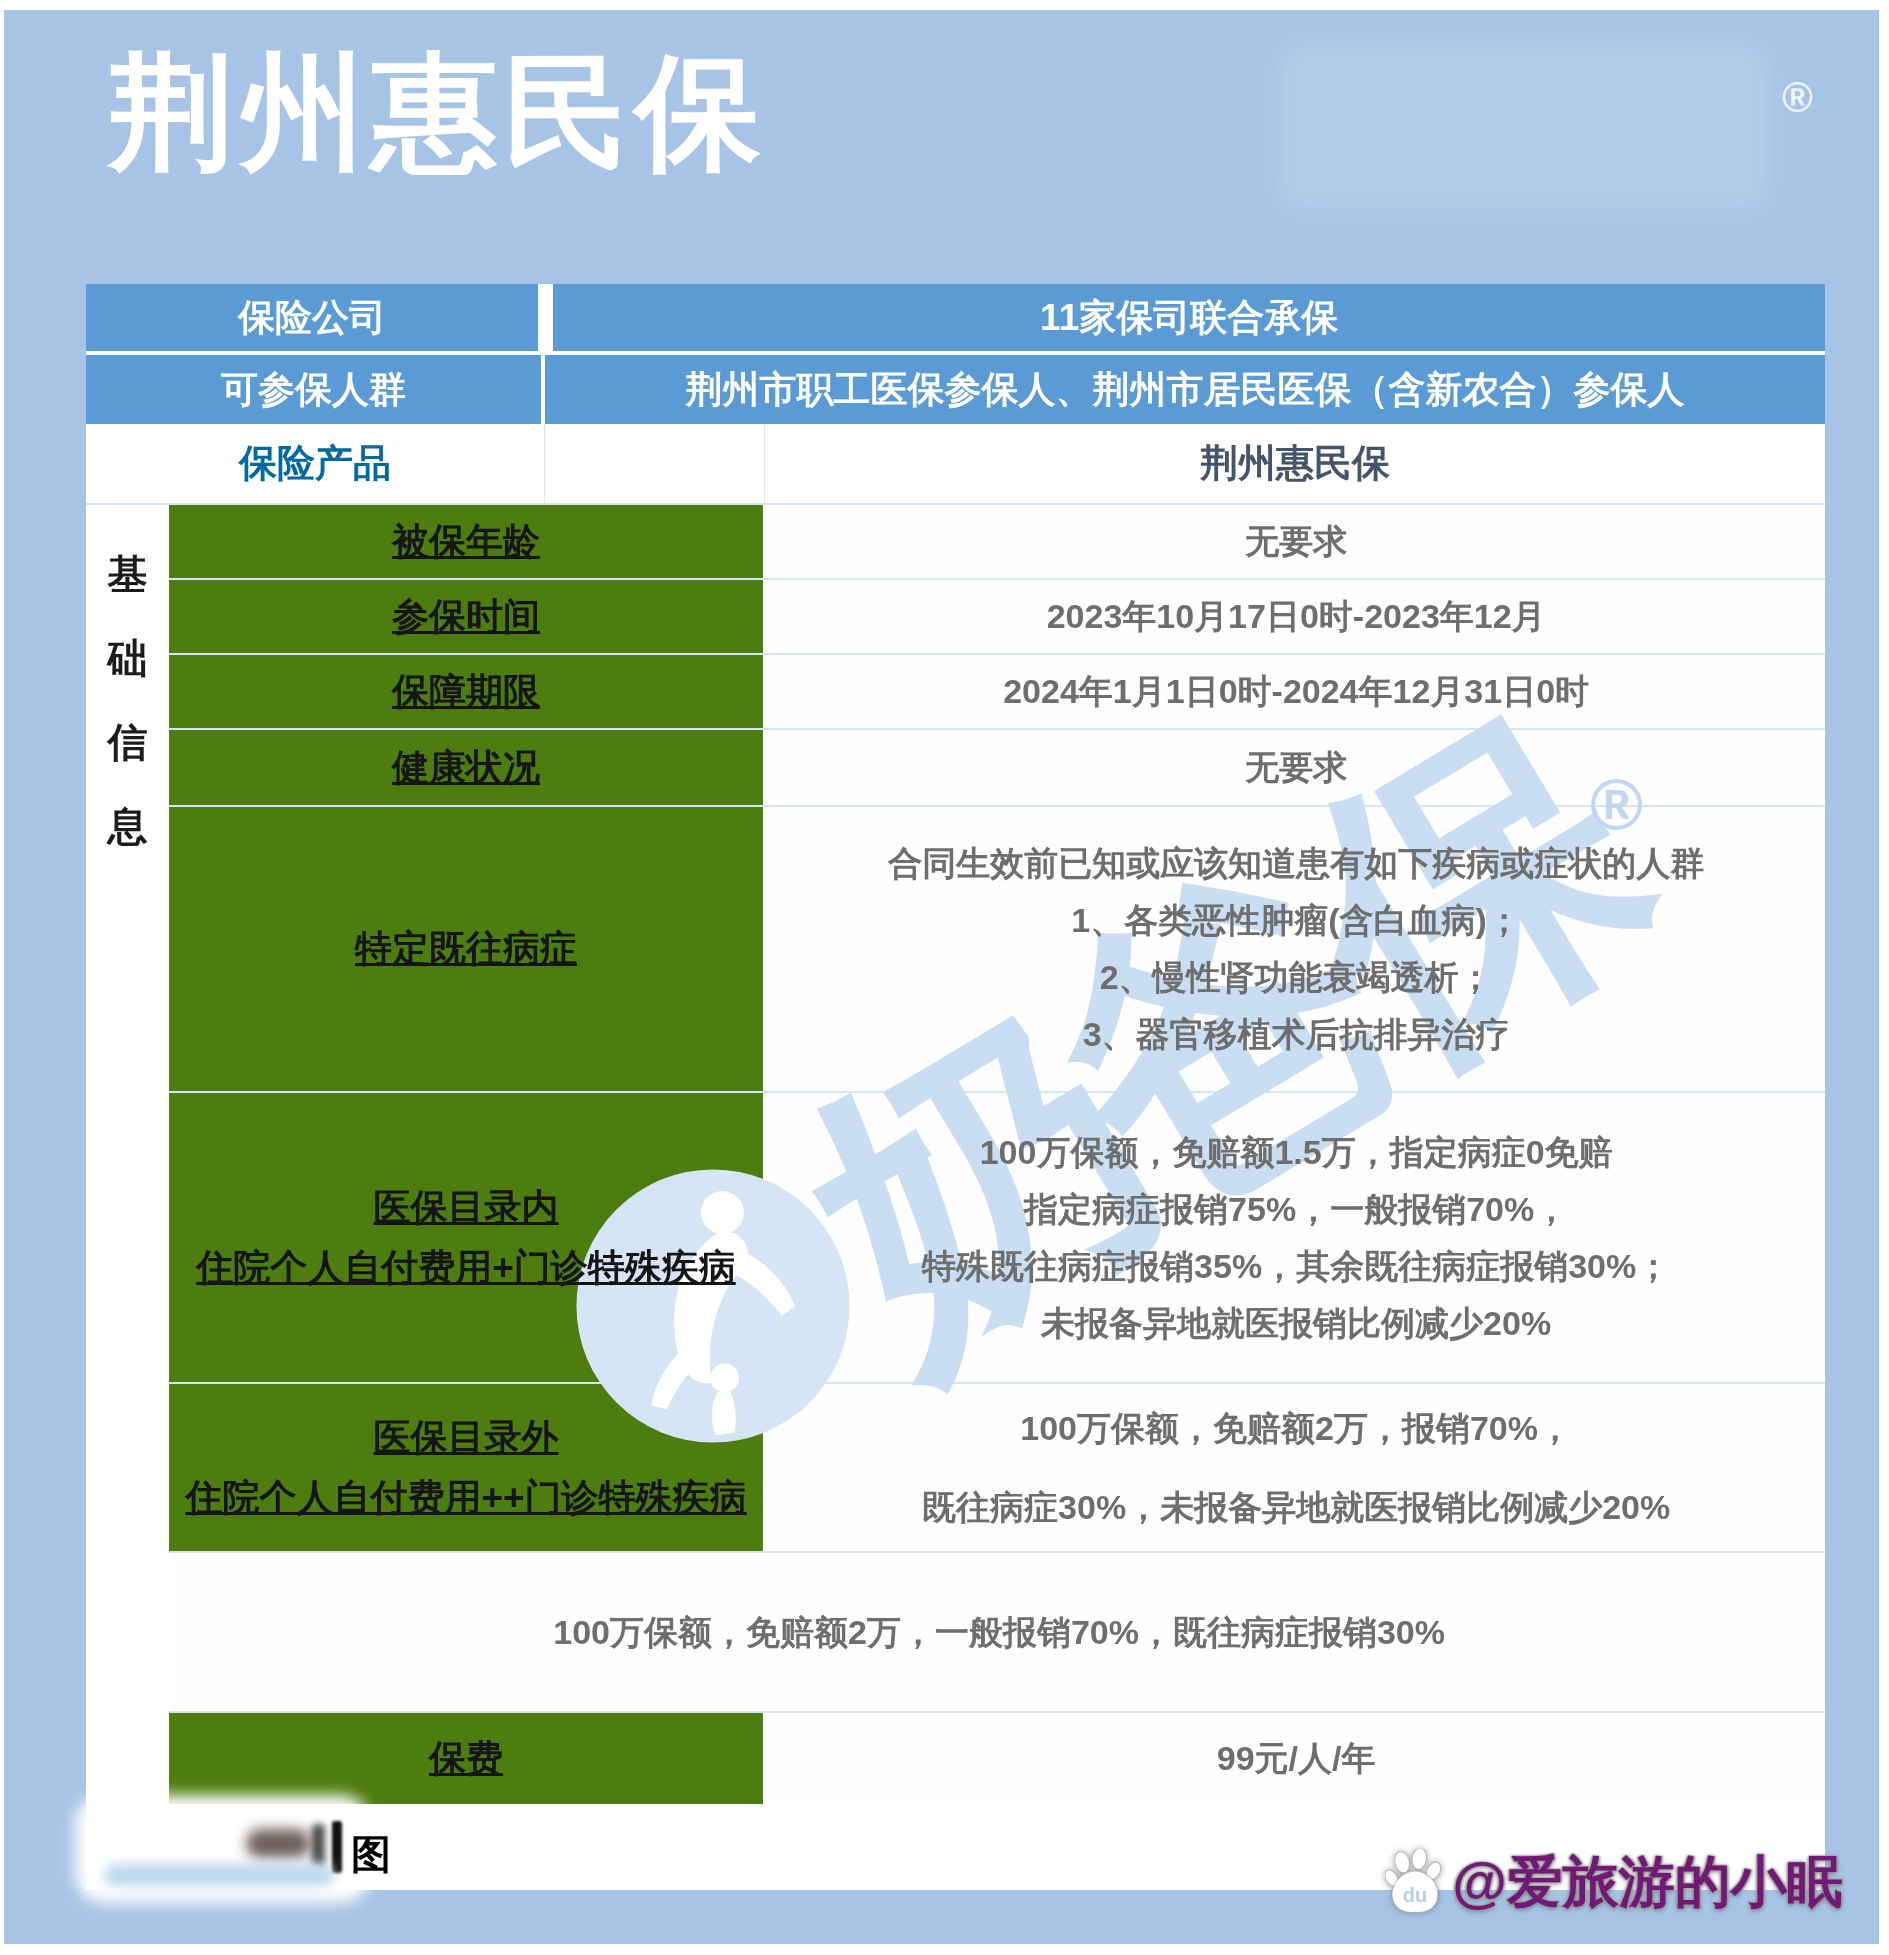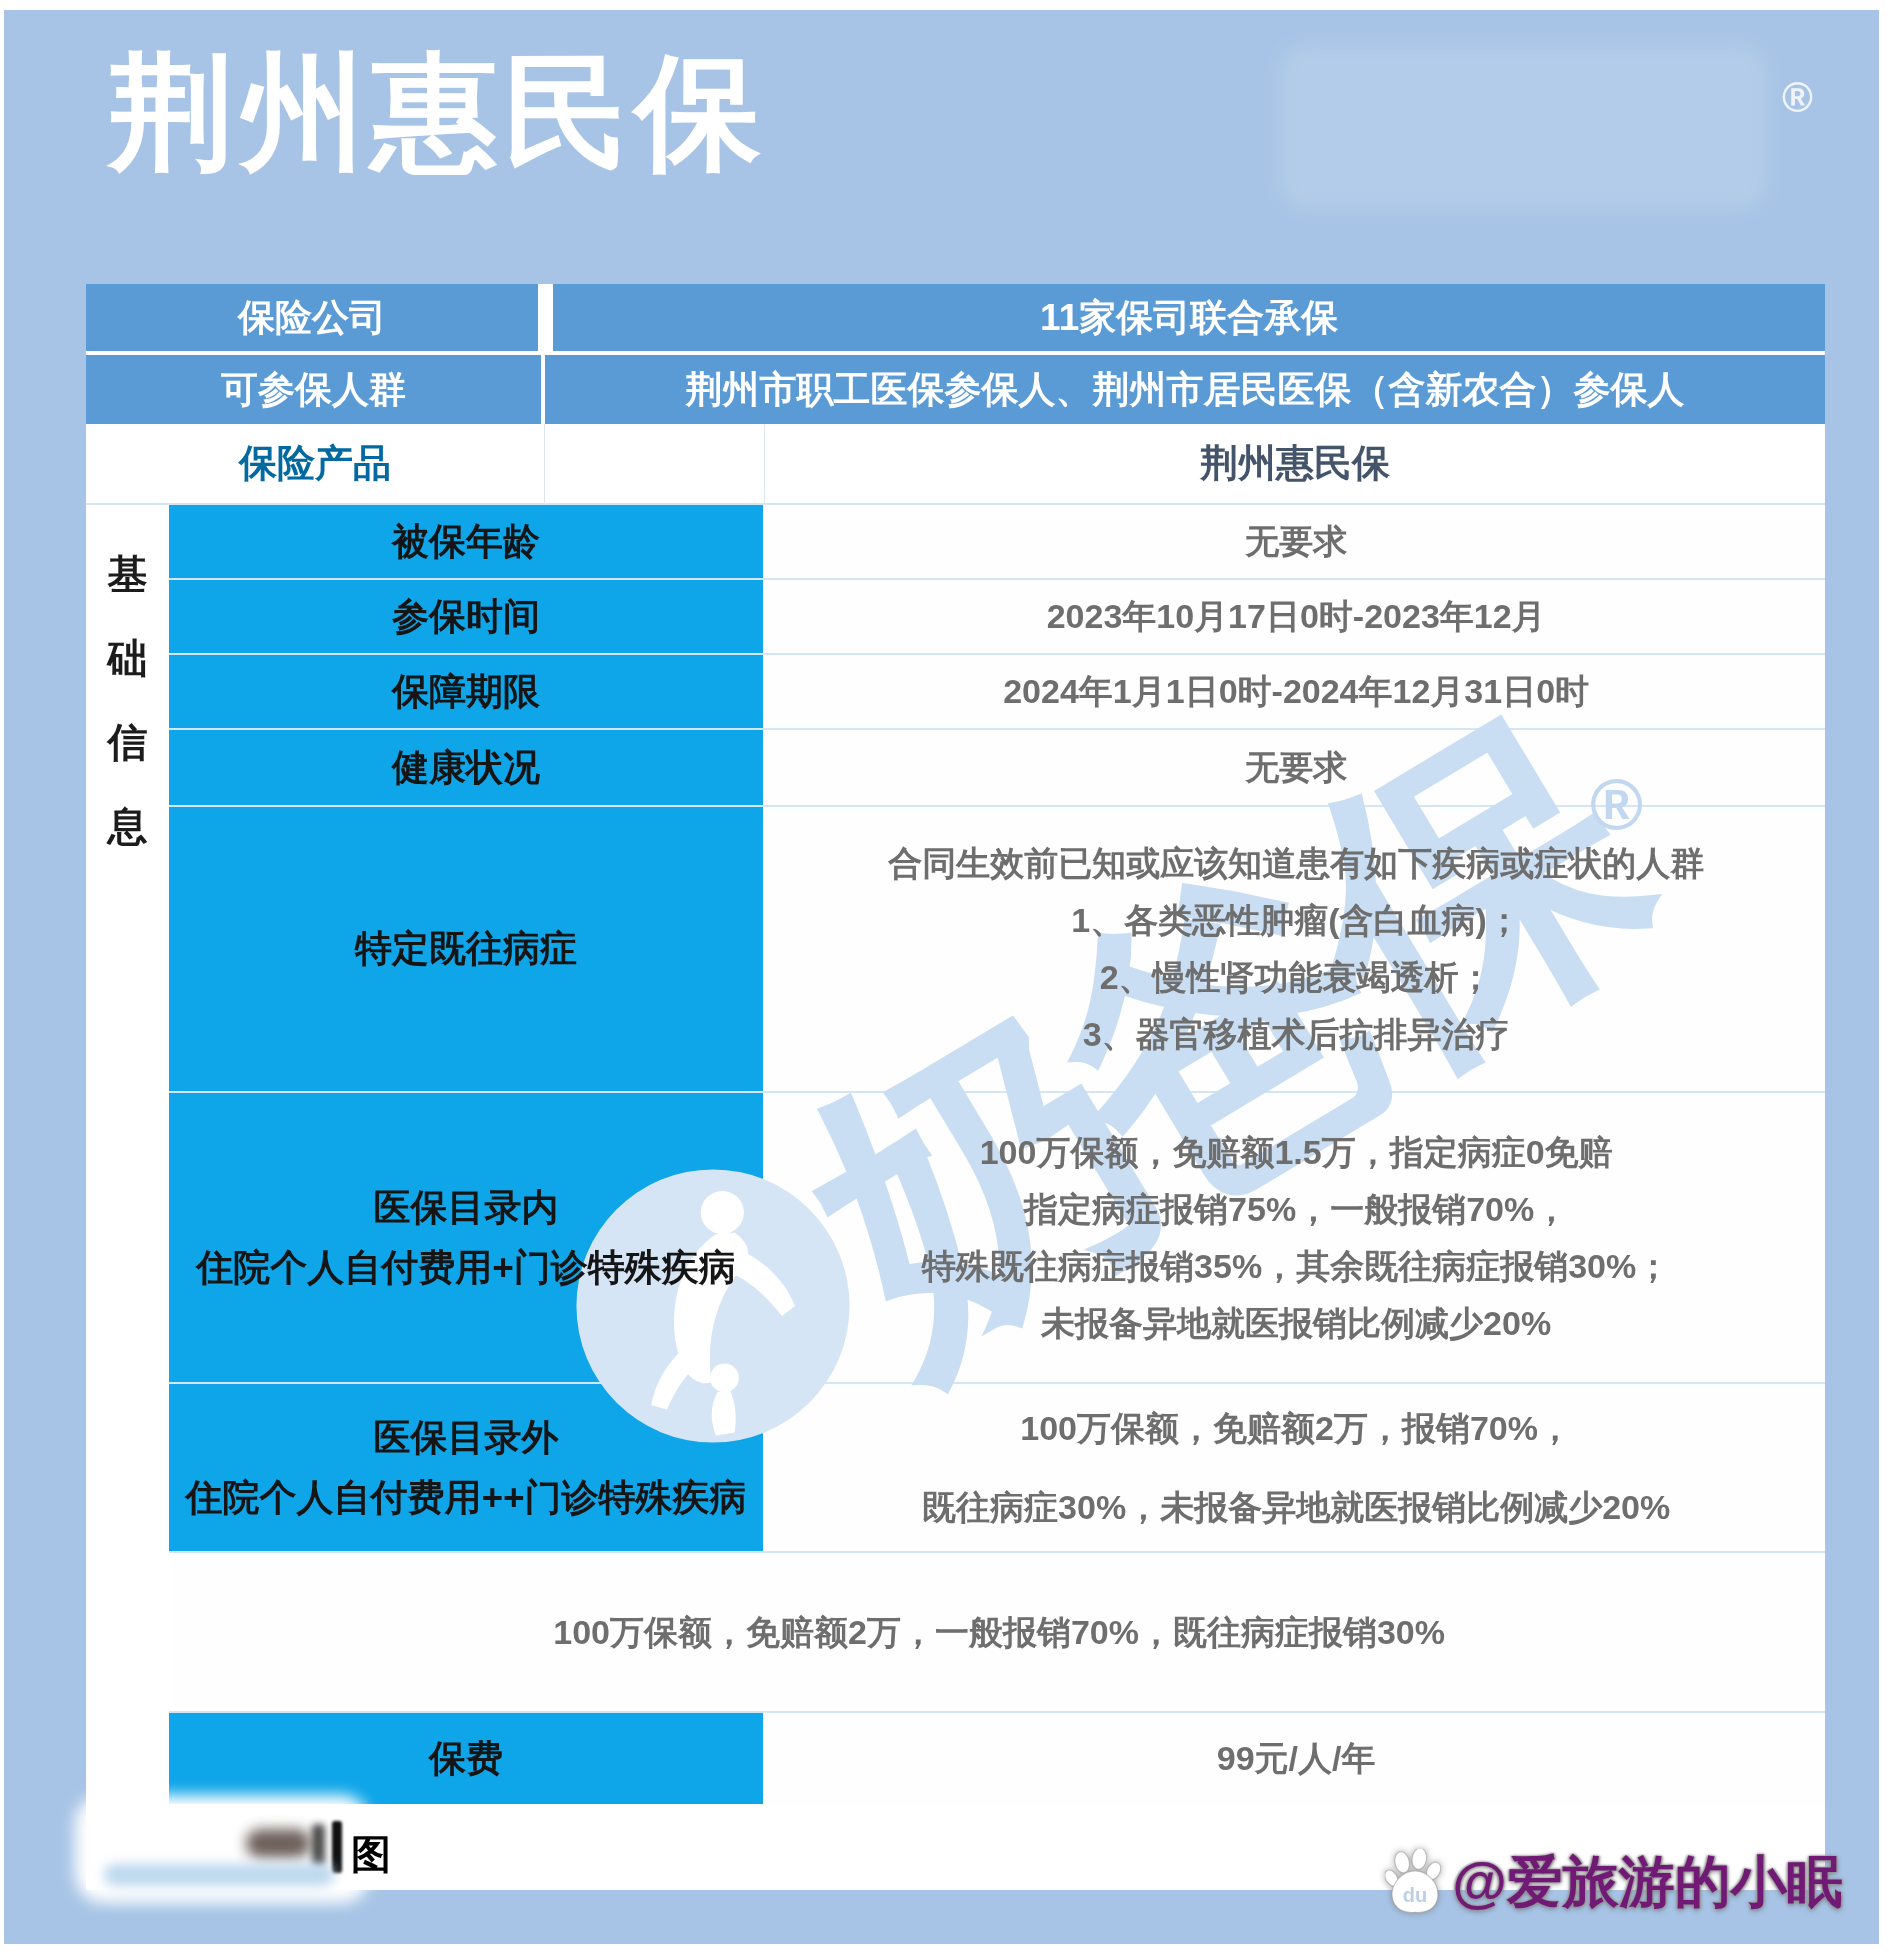--- a/index.html
+++ b/index.html
@@ -30,22 +30,22 @@
   .h3c{flex:1;background:#ffffff;color:#44546a;font-size:38px;}
 
   .sidebar{position:absolute;left:0;top:219px;width:83px;height:1303px;background:#ffffff;
            border-top:2.2px solid #d4e5f3;box-sizing:border-box;color:#1c1c1c;
            display:flex;flex-direction:column;align-items:center;padding-top:27px;}
   .sidebar .ln{font-size:40px;line-height:84px;position:relative;z-index:2;}
 
   .rows{position:absolute;left:83px;top:219px;width:1656px;height:1303px;
         display:flex;flex-direction:column;}
   .row{display:flex;box-sizing:border-box;border-top:2.2px solid #d4e5f3;}
-  .row .lbl{width:594px;background:#0ea5e9;color:#151515;font-size:37px;
-            display:flex;flex-direction:column;align-items:center;justify-content:center;text-align:center;}
+  .row .lbl{width:594px;background:#4d7c0f;color:#151515;font-size:37px;
+            display:flex;flex-direction:column;align-items:center;justify-content:center;text-align:center;text-decoration:underline;}
   .row .val{flex:1;margin-left:4.3px;background:#fefefe;color:#6e6e6e;font-size:34px;
             display:flex;flex-direction:column;align-items:center;justify-content:center;text-align:center;}
   .lbl .ln{line-height:60px;position:relative;z-index:2;}
   .val .ln{line-height:57px;position:relative;z-index:2;}
   .r4{height:75px;} .r5{height:75px;} .r6{height:75px;} .r7{height:77px;}
   .r8{height:286px;} .r9{height:291px;} .r10{height:169px;} .r11{height:160px;} .r12{height:93px;}
   .r10 .val .ln{line-height:79px;}
   .r12 .val{font-size:34px;}
 
   .bottom-strip{position:absolute;left:86px;top:1806px;width:1739px;height:84px;background:#ffffff;}

